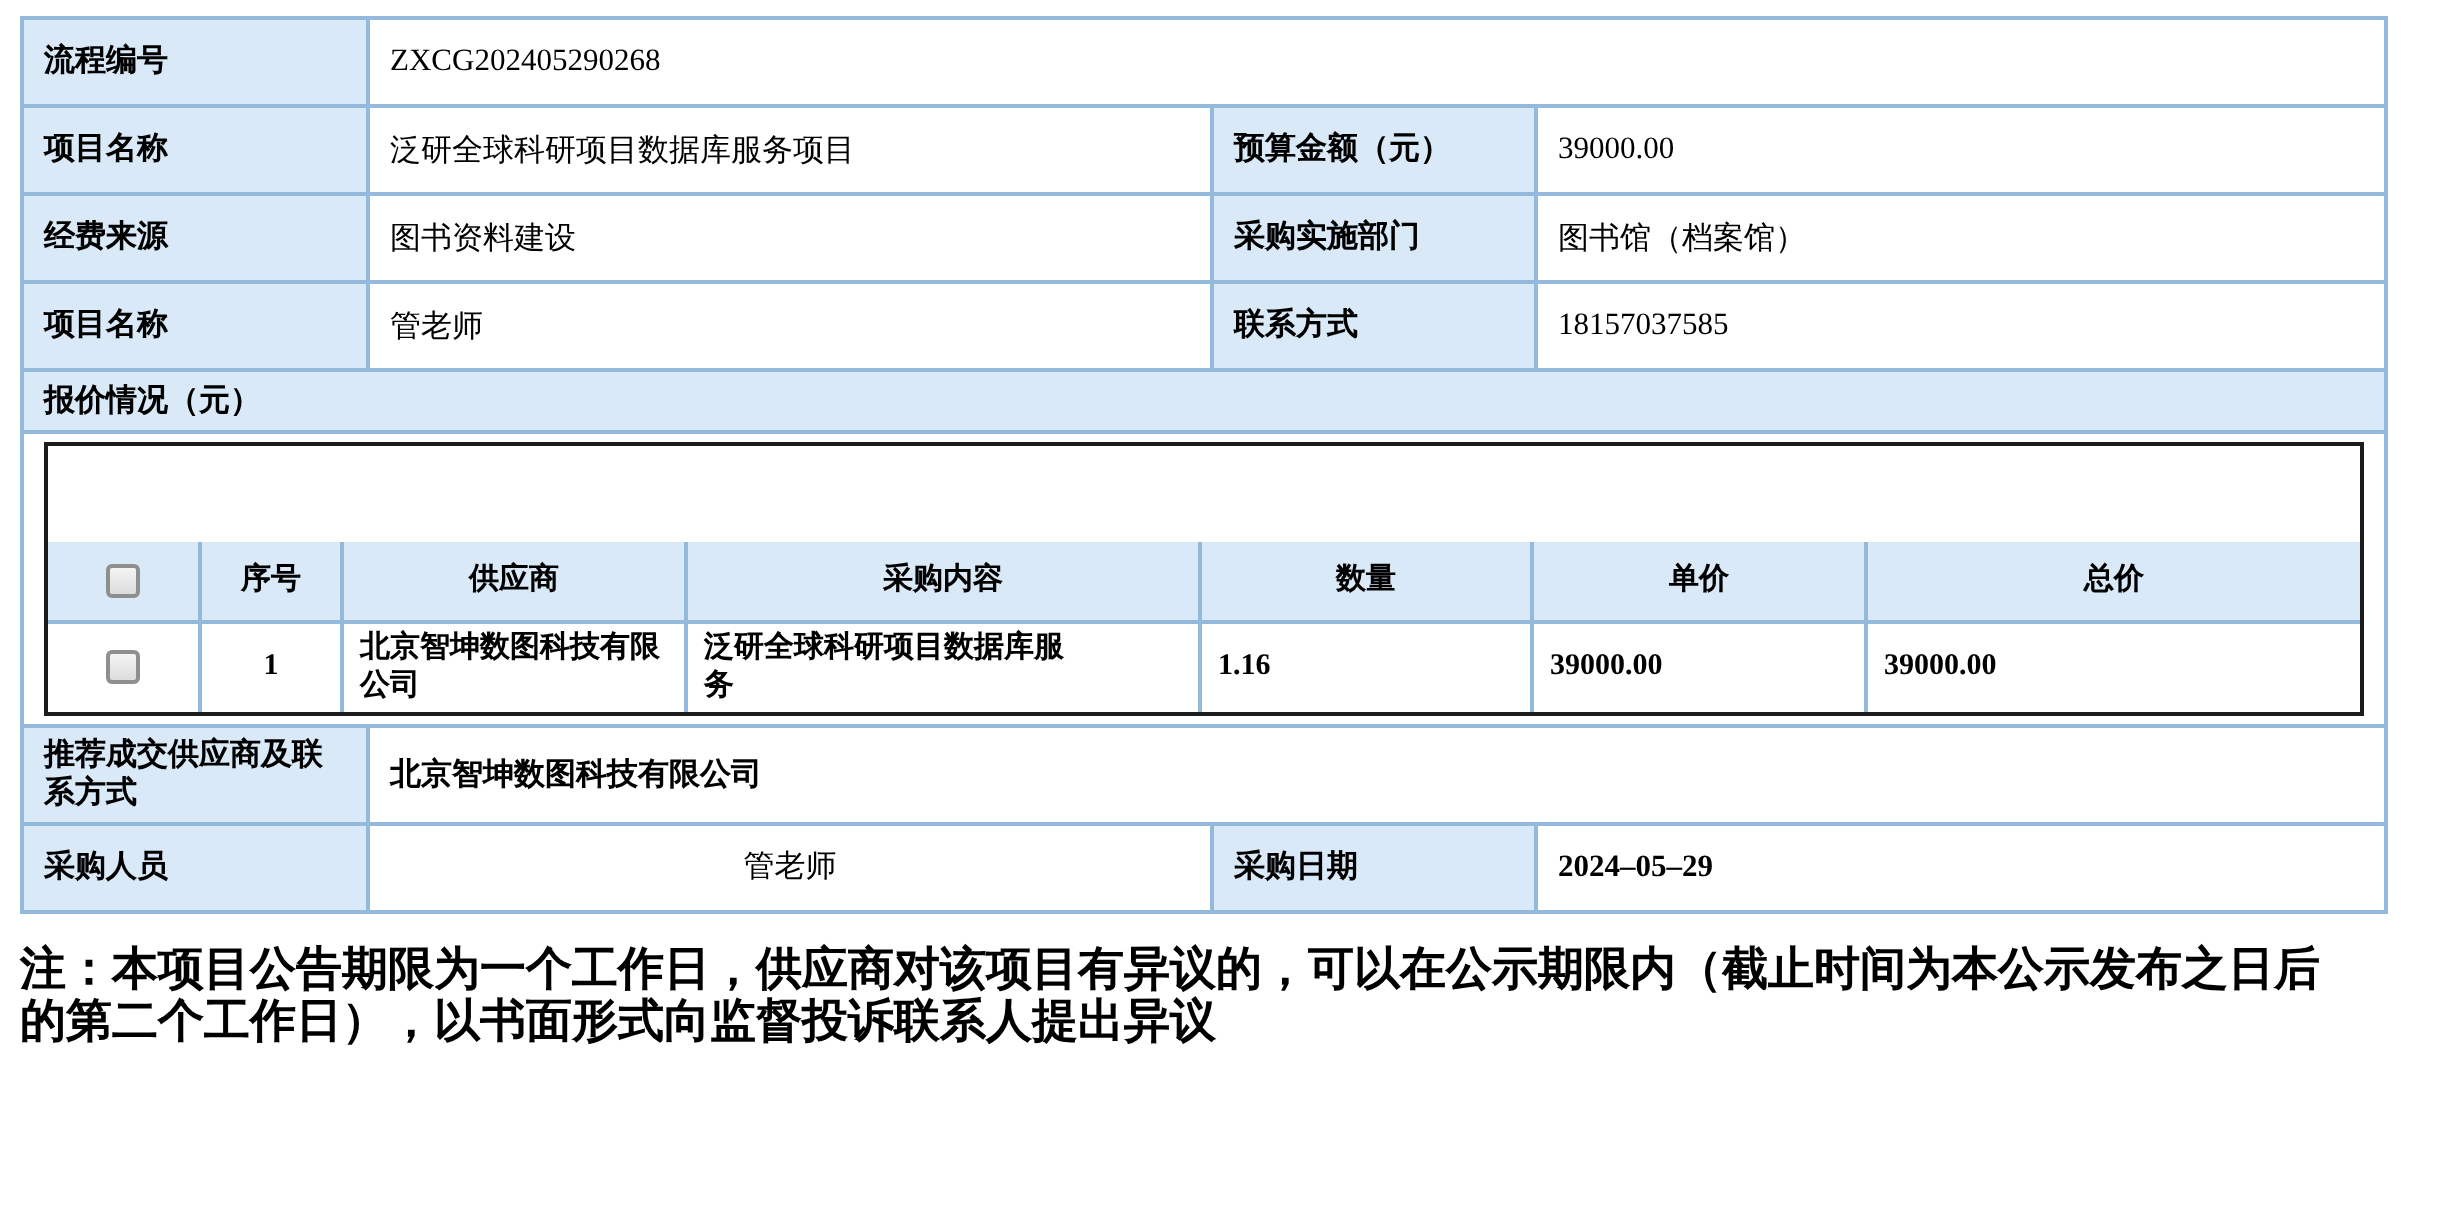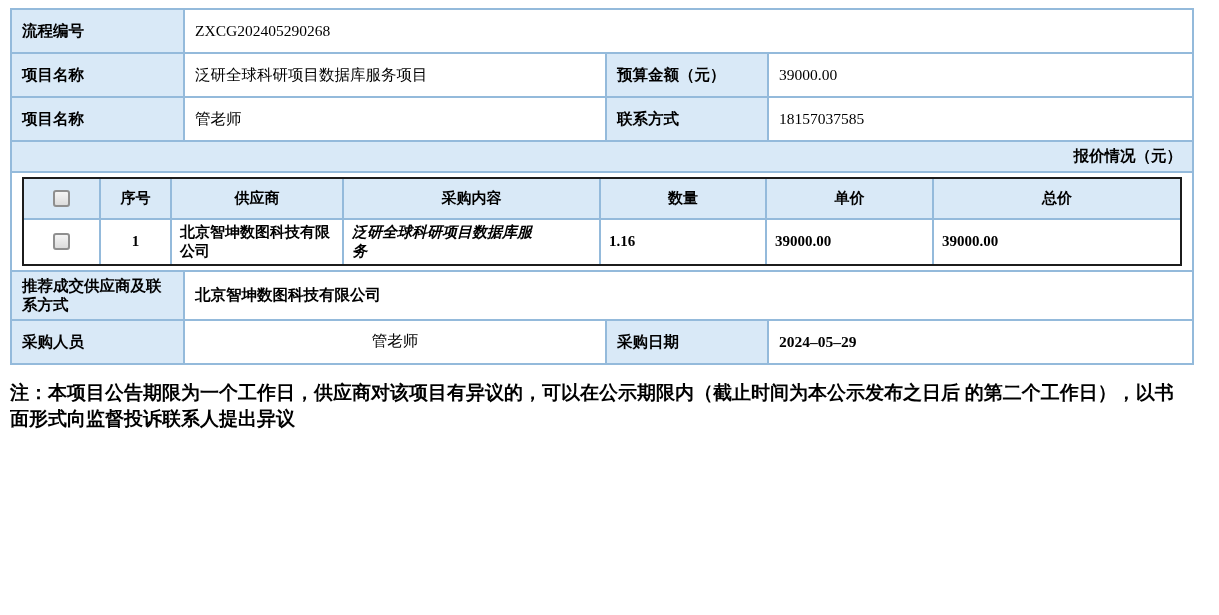--- a/index.html
+++ b/index.html
@@ -28,31 +28,32 @@
     font-weight: bold;
     font-size: 15px;
     line-height: 1.25;
   }
   tr.r { height: 44px; margin-left: 39px; }
   tr.r-tall { height: 49px; }
 
   td.section-title {
     background: #d9e9f7;
     font-weight: bold;
-    text-align: right;
+    text-align: left;
     font-size: 15.5px;
     height: 24px;
   }
 
   td.quote-cell { padding: 2px 1px; }
   .quote-wrap { border: 2px solid #1c1c1c; }
   table.inner {
     border-collapse: collapse;
     width: 100%;
     table-layout: fixed;
+    margin-top: 48px;
   }
   table.inner td {
     border: 2px solid #94badb;
     padding: 3px 8px;
     font-size: 15px;
     vertical-align: middle;
     word-break: break-all;
     line-height: 1.25;
   }
   table.inner td:first-child { border-left: none; }
@@ -64,27 +65,27 @@
   .checkbox {
     width: 17px; height: 17px;
     margin: 0 auto;
     border: 2px solid #8f8f8f;
     border-radius: 3px;
     background: linear-gradient(#f4f4f4, #dcdcdc);
   }
 
   .val-bold { font-weight: bold; }
   .val-center { text-align: center; }
-  .content-clamp { max-width: 180px; font-style: italic; }
+  .content-clamp { max-width: 180px; }
 
   .note {
     margin: 15px 0 0 0;
     width: 1172px;
     font-weight: bold;
-    font-size: 19px;
+    font-size: 23px;
     line-height: 26px;
     word-break: break-all;
   }
 </style>
 </head>
 <body>
 
 <div class="page">
 
   <table class="outer">
@@ -101,20 +102,26 @@
       <td colspan="3">ZXCG202405290268</td>
     </tr>
 
     <tr class="r">
       <td class="lbl">项目名称</td>
       <td>泛研全球科研项目数据库服务项目</td>
       <td class="lbl">预算金额（元）</td>
       <td>39000.00</td>
     </tr>
 
+    <tr class="r">
+      <td class="lbl">经费来源</td>
+      <td>图书资料建设</td>
+      <td class="lbl">采购实施部门</td>
+      <td>图书馆（档案馆）</td>
+    </tr>
 
     <tr class="r">
       <td class="lbl">项目名称</td>
       <td>管老师</td>
       <td class="lbl">联系方式</td>
       <td>18157037585</td>
     </tr>
 
 
     <tr>

